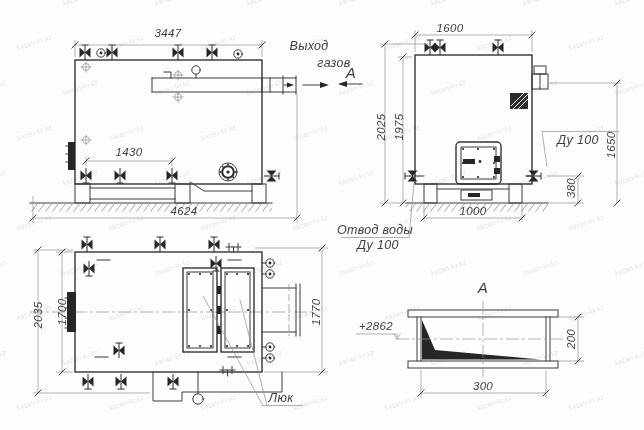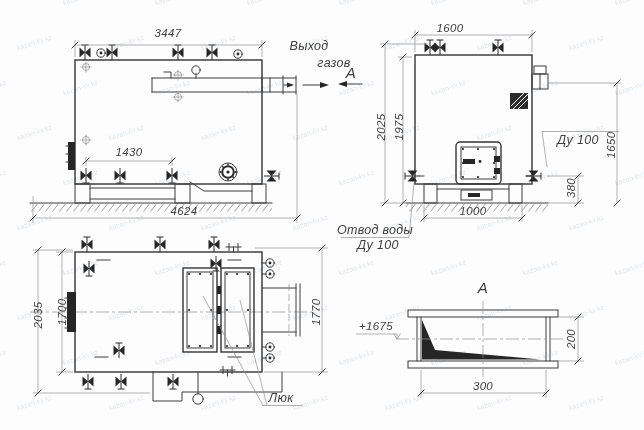--- a/index.html
+++ b/index.html
@@ -359,17 +359,17 @@
   <div class="lbl" style="left:473px;top:211px">1000</div>
   <div class="lbl note" style="left:375px;top:230px">Отвод воды</div>
   <div class="lbl note" style="left:378px;top:245px">Ду 100</div>
 
   <div class="lbl rot" style="left:38px;top:315px">2035</div>
   <div class="lbl rot" style="left:62px;top:312px">1700</div>
   <div class="lbl rot" style="left:316px;top:312px">1770</div>
   <div class="lbl note" style="left:281px;top:398px">Люк</div>
 
   <div class="lbl big" style="left:483px;top:287px">А</div>
-  <div class="lbl" style="left:376px;top:326px">+1675</div>
+  <div class="lbl" style="left:376px;top:326px">+2862</div>
   <div class="lbl rot" style="left:571px;top:339px">200</div>
   <div class="lbl" style="left:483px;top:386px">300</div>
 
 </div>
 
 </body></html>

